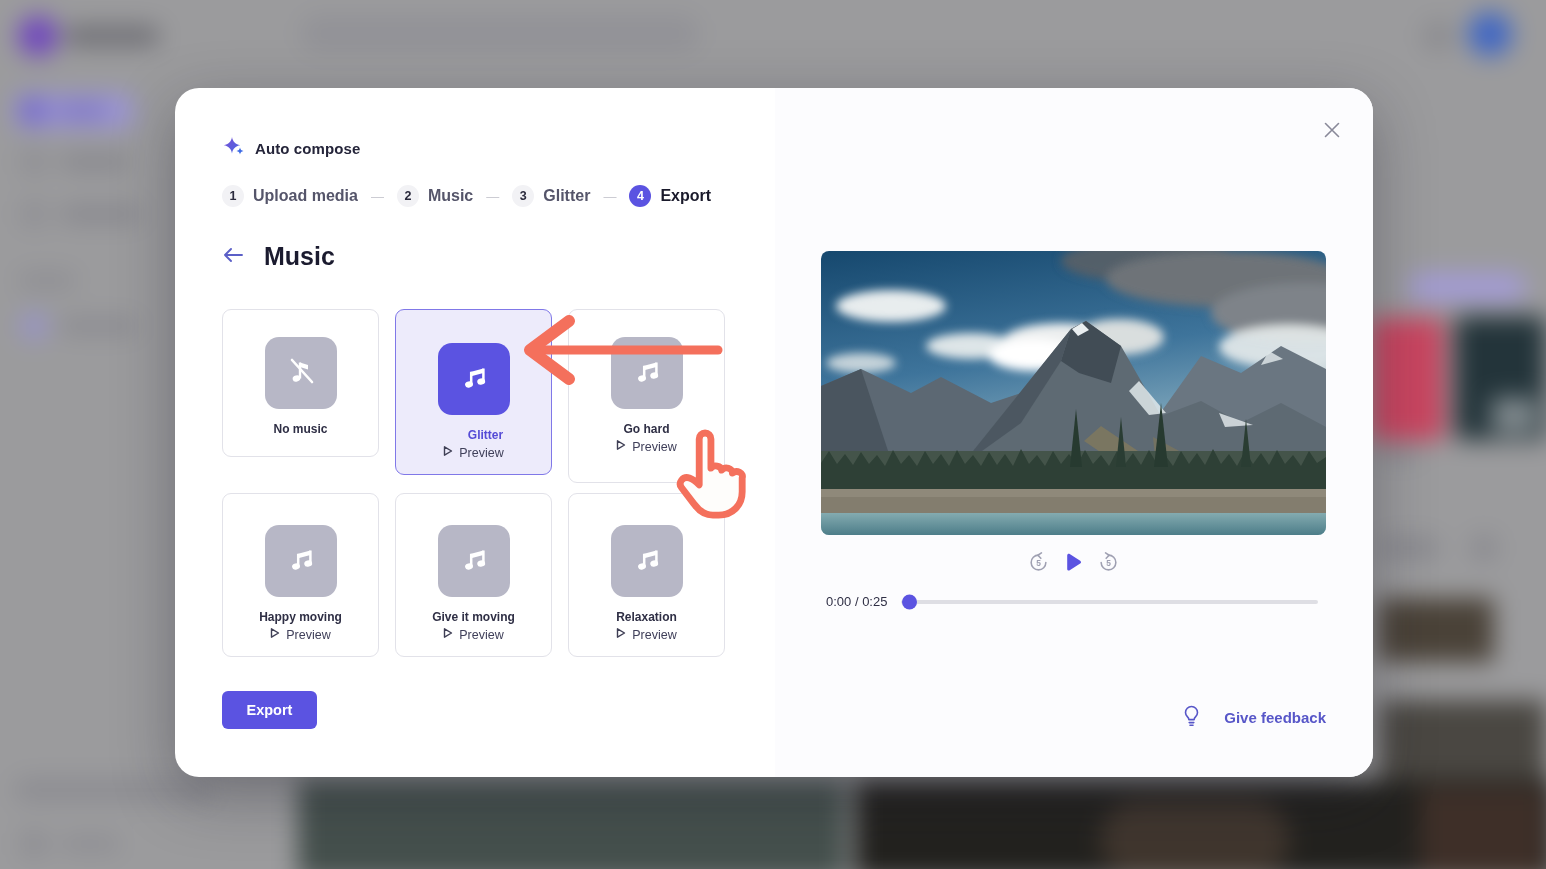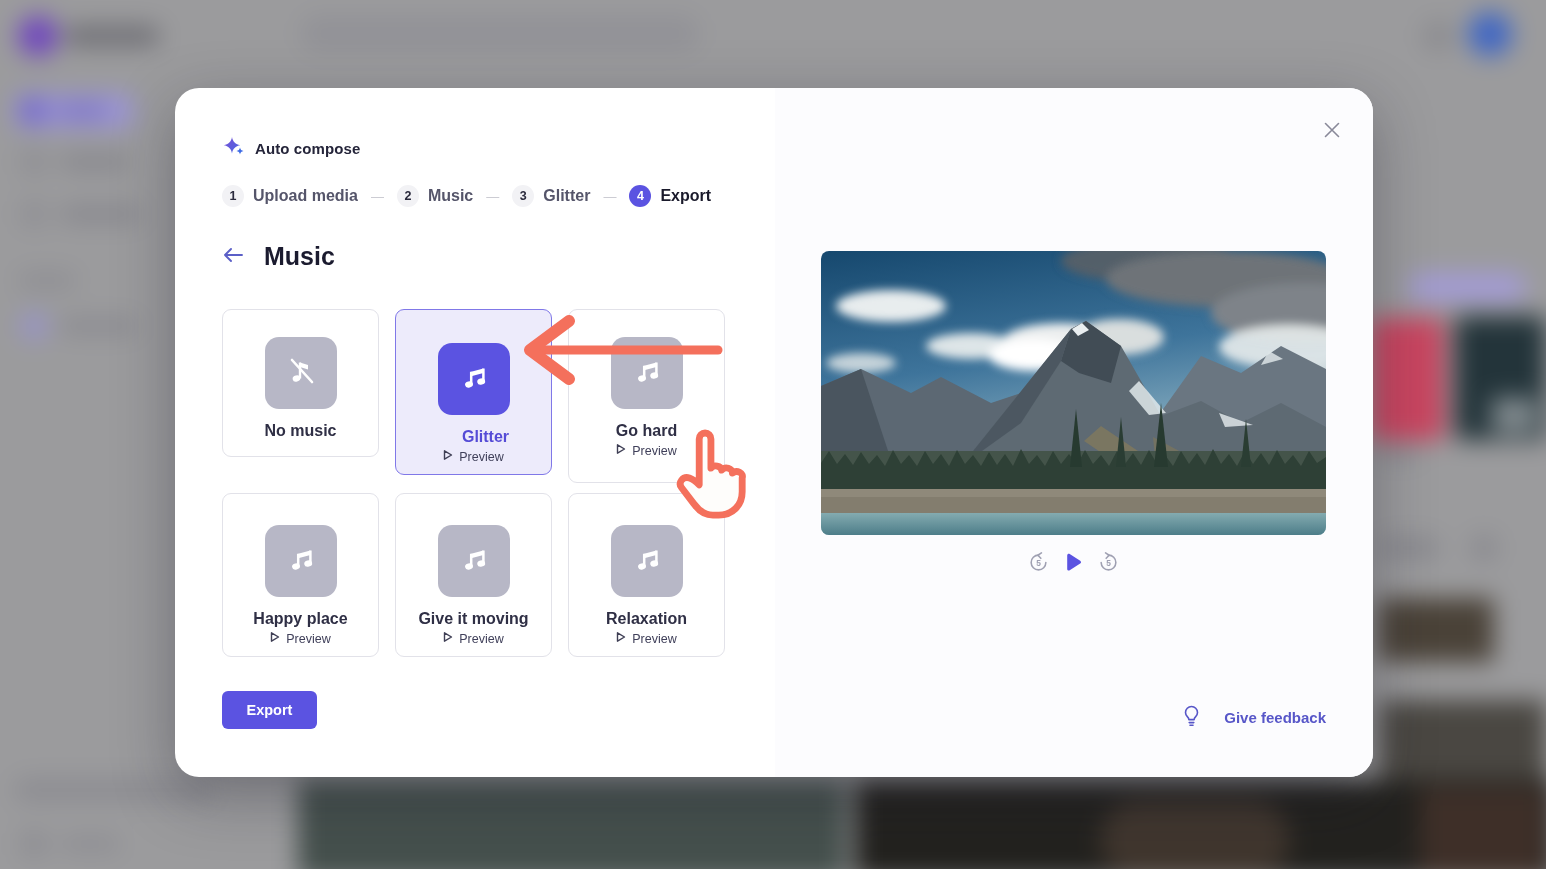--- a/index.html
+++ b/index.html
@@ -67,21 +67,21 @@
 
   .cards { position:absolute; left:47px; top:221px; width:504px; height:350px; }
   .card { position:absolute; width:157px; background:#FFFFFF; border:1px solid #E2E2E9; border-radius:9px;
           display:flex; flex-direction:column; align-items:center; padding-top:27px; cursor:pointer; }
   .card.r1 { top:0; height:148px; }
   .card.r2 { top:184px; height:164px; padding-top:31px; }
   .card.c1 { left:0; } .card.c2 { left:173px; } .card.c3 { left:346px; }
   .card.selected { height:166px; padding-top:33px; background:#EDEBFB; border:1.5px solid #8078E8; }
   .tile { width:72px; height:72px; border-radius:14px; background:#B7B7C6; display:flex; align-items:center; justify-content:center; }
   .tile.purple { background:#5B53E1; }
-  .card-label { margin-top:13px; font-size:16px; font-weight:600; color:#2F2F45; }
+  .card-label { margin-top:13px; font-size:12px; font-weight:600; color:#2F2F45; }
   .card.selected .card-label { color:#554BD6;margin-left:24px; }
   .card-preview { margin-top:3px; display:flex; align-items:center; gap:6px; font-size:12.5px; color:#40405A; background:none; border:none; cursor:pointer; }
 
   .actions { position:absolute; left:47px; top:603px; display:flex; gap:17px; }
   .btn { border:none; border-radius:6px; height:38px; font-size:14.5px; font-weight:700; cursor:pointer; font-family:inherit; }
   .btn-export { width:95px; background:#5B53E1; color:#FFFFFF; }
   .btn-edit { width:143px; background:#F5F5F8; color:#1F1F33; }
 
   .close-btn { position:absolute; left:1145px; top:31px; width:24px; height:24px; border:none; background:transparent; cursor:pointer; }
 
@@ -261,21 +261,21 @@
         <div class="tile">
           <span>
             <svg width="32" height="32" viewBox="0 0 32 32">
               <path d="M13.2 23.4 V10.8 M25.4 20.6 V7.6" stroke="#fff" stroke-width="2.5"></path>
               <polygon points="13.2,10.8 25.4,7.6 25.4,12 13.2,15.2" fill="#fff"></polygon>
               <ellipse cx="11" cy="23.4" rx="4" ry="3.1" fill="#fff" transform="rotate(-14 11 23.4)"></ellipse>
               <ellipse cx="23.2" cy="20.6" rx="4" ry="3.1" fill="#fff" transform="rotate(-14 23.2 20.6)"></ellipse>
             </svg>
           </span>
         </div>
-        <div class="card-label">Happy place</div>
+        <div class="card-label">Happy moving</div>
         <button class="card-preview">
           <span>
             <svg width="10" height="12" viewBox="0 0 10 12" fill="none">
                 <path d="M1.5 1.8 L8.5 6 L1.5 10.2 Z" stroke="#3F3F55" stroke-width="1.4" stroke-linejoin="round"></path>
               </svg>
           </span>
           <span>Preview</span>
         </button>
       </div>
 
@@ -412,20 +412,26 @@
         <span>
           <svg width="21" height="21" viewBox="0 0 20 20" fill="none">
             <path d="M10 3 A 7 7 0 1 1 3 10" stroke="#9FA0B2" stroke-width="1.5" stroke-linecap="round"></path>
             <path d="M7.2 0.9 L10.6 3.1 L7.8 6" stroke="#9FA0B2" stroke-width="1.5" stroke-linecap="round" stroke-linejoin="round" fill="none"></path>
             <text x="10" y="13" text-anchor="middle" font-size="8" font-weight="bold" fill="#9FA0B2" font-family="Liberation Sans, sans-serif">5</text>
           </svg>
         </span>
       </button>
     </div>
 
+    <div class="timeline">
+      <span class="time-text">0:00 / 0:25</span>
+      <div class="track">
+        <div class="thumb"></div>
+      </div>
+    </div>
 
     <button class="feedback">
       <span>
         <svg width="19" height="22" viewBox="0 0 19 22" fill="none">
           <path d="M9.5 1.5 a6 6 0 0 1 6 6 c0 2.1 -1 3.4 -2 4.4 c-.8 .8 -1.3 1.6 -1.4 2.7 h-5.2 c-.1 -1.1 -.6 -1.9 -1.4 -2.7 c-1 -1 -2 -2.3 -2 -4.4 a6 6 0 0 1 6 -6 Z" stroke="#5756C8" stroke-width="1.6" stroke-linejoin="round"></path>
           <path d="M7.2 17.6 h4.6 M8 20.2 h3" stroke="#5756C8" stroke-width="1.6" stroke-linecap="round"></path>
         </svg>
       </span>
       <span>Give feedback</span>
     </button>

